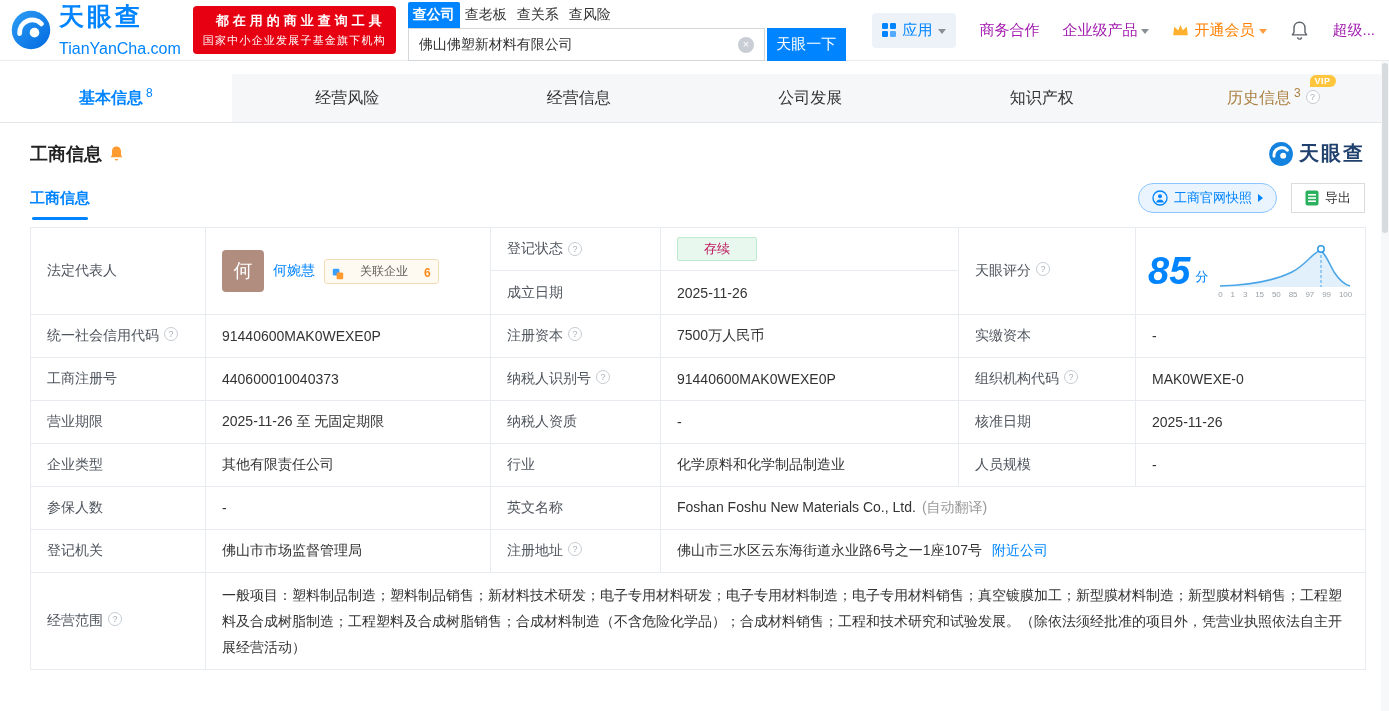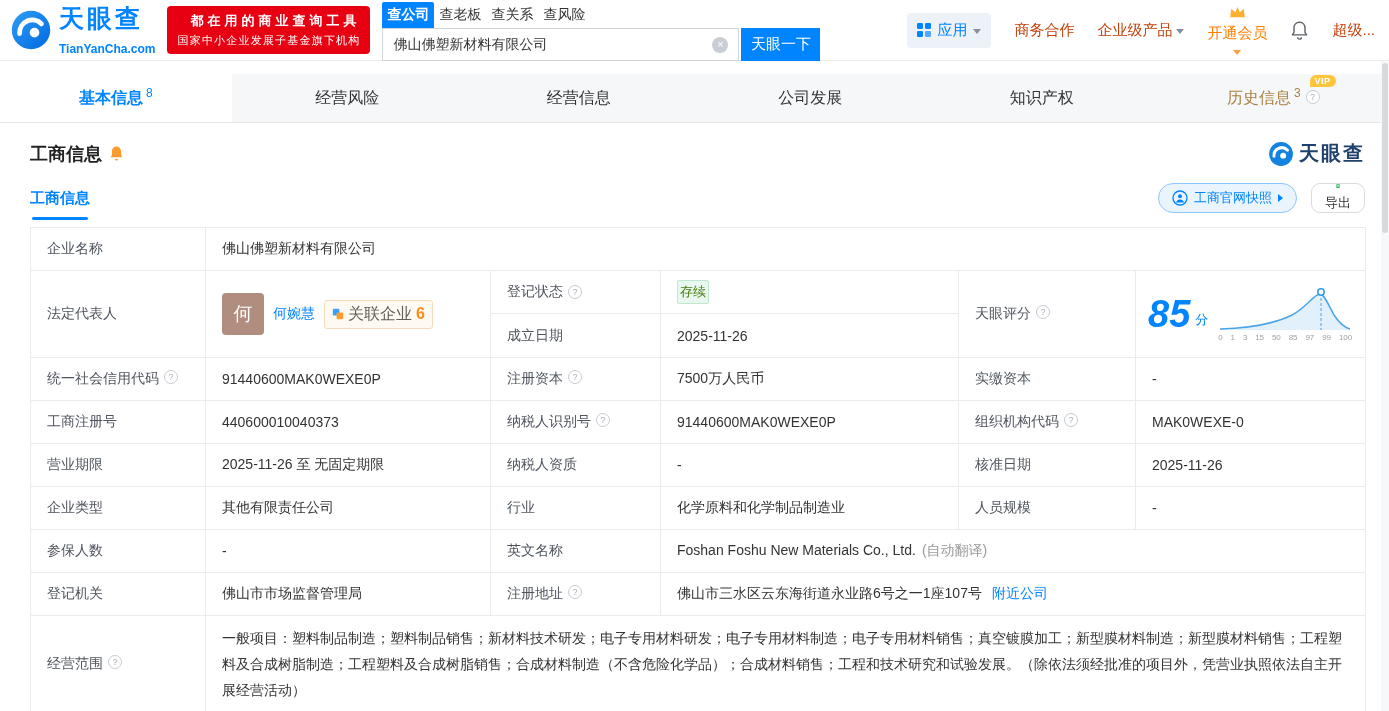--- a/index.html
+++ b/index.html
@@ -5,38 +5,38 @@
 * { margin:0; padding:0; box-sizing:border-box; }
 html,body { width:1389px; height:711px; }
 body { font-family:"Liberation Sans","DejaVu Sans",sans-serif; background:#fff; color:#333; overflow:hidden; position:relative; }
 a { text-decoration:none; cursor:pointer; }
 
 
 .topbar { height:61px; border-bottom:1px solid #ececec; display:flex; align-items:center; padding:0 14px 0 10px; }
 .logo { display:flex; align-items:center; gap:7px; flex:none; cursor:pointer; }
 .logo-txt { display:flex; flex-direction:column; line-height:1; }
 .logo-cn { font-size:25px; font-weight:bold; color:#0084ff; letter-spacing:3px; }
-.logo-en { font-size:12px; color:#0084ff; margin-top:12px;font-weight:bold; }
+.logo-en { font-size:16px; color:#0084ff; margin-top:12px; }
 .promo { flex:none; margin-left:12px; background:#e60012; color:#fff; border-radius:4px; padding:6px 10px; text-align:right; cursor:pointer; }
 .promo-l1 { font-size:13px; font-weight:bold; letter-spacing:4px; }
 .promo-l2 { font-size:11px; margin-top:3px; letter-spacing:1.2px; }
 .search-block { flex:none; margin-left:12px; align-self:flex-start; margin-top:2px; }
 .search-tabs { display:flex; }
 .search-tab { font-size:14px; color:#333; padding:4px 5px; cursor:pointer; }
 .search-tab.active { background:#0084ff; color:#fff; border-radius:2px 2px 0 0; font-weight:bold; }
 .search-row { display:flex; }
 .search-input { width:357px; height:33px; border:1px solid #d4d7da; background:#fff; display:flex; align-items:center; padding:0 10px; }
 .search-input input { flex:1; border:none; outline:none; font-size:14px; color:#333; font-family:inherit; background:transparent; }
 .clear-btn { width:16px; height:16px; flex:none; border-radius:50%; background:#c9ced4; color:#fff; font-size:11px; display:flex; align-items:center; justify-content:center; cursor:pointer; }
 .clear-btn::after { content:"×"; line-height:1; }
 .search-btn { width:79px; height:33px; border:none; background:#0084ff; color:#fff; font-size:15px; margin-left:2px; cursor:pointer; font-family:inherit; }
 .top-menu { margin-left:auto; display:flex; align-items:center; gap:23px; font-size:15px; color:#262626; white-space:nowrap; }
 .app-chip { display:flex; align-items:center; gap:6px; background:#edf2f9; border-radius:4px; padding:8px 10px; color:#0084ff; cursor:pointer; }
-.menu-link { color:#c2410c; display:flex; align-items:center; gap:4px; }
-.vip-link { color:#ff8000; display:flex; align-items:center; gap:5px;flex-direction:column; }
+.menu-link { color:#a21caf; display:flex; align-items:center; gap:4px; }
+.vip-link { color:#ff8000; display:flex; align-items:center; gap:5px; }
 .caret { width:0; height:0; border-left:4px solid transparent; border-right:4px solid transparent; border-top:5px solid #8a8f96; margin-top:2px; }
 .vip-link .caret { border-top-color:#ff9d40; }
 .bell-btn { cursor:pointer; display:flex; }
 
 
 .main-nav { margin-top:13px; height:49px; background:#f6f7f9; border-bottom:1px solid #e3e5e8; display:flex; }
 .nav-tab { flex:1; display:flex; align-items:center; justify-content:center; font-size:16px; color:#333; cursor:pointer; }
 .nav-tab.active { background:#fff; color:#0084ff; font-weight:bold; }
 .tab-inner { position:relative; display:flex; align-items:flex-start; }
 .tab-count { font-size:12px; margin-left:3px; margin-top:-2px; font-weight:normal; }
@@ -53,39 +53,39 @@
 .brand { margin-left:auto; display:flex; align-items:center; gap:5px; }
 .brand-cn { font-size:20px; font-weight:bold; color:#20416e; letter-spacing:2px; }
 
 
 .subtab-row { display:flex; align-items:center; height:44px; padding:0 24px 0 30px; }
 .subtab { height:100%; display:flex; align-items:center; font-size:15px; color:#999; margin-right:34px; position:relative; cursor:pointer; }
 .subtab.active { color:#0084ff; font-weight:bold; }
 .subtab.active::after { content:""; position:absolute; left:2px; right:2px; bottom:0; height:3px; background:#0084ff; border-radius:2px; }
 .snapshot-btn { margin-left:auto; height:30px; display:flex; align-items:center; gap:6px; padding:0 13px; background:#e9f4ff; border:1px solid #8cc6ff; border-radius:15px; color:#0084ff; font-size:13px; cursor:pointer; }
 .arrow-r { width:0; height:0; border-top:4px solid transparent; border-bottom:4px solid transparent; border-left:5px solid #0084ff; }
-.export-btn { margin-left:14px; height:30px; display:flex; align-items:center; gap:6px; padding:0 13px; background:#fff; border:1px solid #d9dcdf; border-radius:9px; color:#333; font-size:13px; cursor:pointer;flex-direction:column; }
+.export-btn { margin-left:14px; height:30px; display:flex; align-items:center; gap:6px; padding:0 13px; background:#fff; border:1px solid #d9dcdf; border-radius:0; color:#333; font-size:13px; cursor:pointer; }
 
 
 .info-table { border-collapse:collapse; table-layout:fixed; margin:7px 0 0 30px; width:1335px; font-size:14px; }
 .info-table td { border:1px solid #e8ecf0; height:43px; padding:0 16px; vertical-align:middle; color:#333; }
 .info-table td.lbl { color:#4f555e; }
 .lbl-flex { display:flex; }
 tr.row-rep td { height:86px; }
 .rep-wrap { display:flex; align-items:center; gap:9px; }
 .avatar { width:42px; height:42px; border-radius:4px; background:#b18d7f; color:#fff; font-size:19px; display:flex; align-items:center; justify-content:center; flex:none; cursor:pointer; }
 .rep-name { color:#0084ff; font-size:14px; }
-.rel-badge { display:inline-flex; align-items:center; gap:4px; border:1px solid #f3ddb9; background:#fffaf1; border-radius:3px; padding:3px 7px; font-size:16px; color:#62605c; cursor:pointer; }
+.rel-badge { display:inline-flex; align-items:flex-end; gap:16px; border:1px solid #f3ddb9; background:#fffaf1; border-radius:3px; padding:3px 7px; font-size:12px; color:#62605c; cursor:pointer; }
 .rel-count { color:#ff8c1a; font-weight:bold; }
 td.pair-td { padding:0; }
 .pair-grid { display:grid; grid-template-columns:170px 1fr; grid-template-rows:1fr 1fr; height:86px; }
 .p-cell { display:flex; align-items:center; padding:0 16px; }
 .p-lbl { color:#4f555e; border-right:1px solid #e8ecf0; }
 .b-b { border-bottom:1px solid #e8ecf0; }
-.status-badge { display:inline-block; padding:3px 2px; font-size:13px; color:#4d7c0f; background:#e9f8ef; border:1px solid #bfe8d0; border-radius:2px; line-height:1.2; }
+.status-badge { display:inline-block; padding:3px 26px; font-size:13px; color:#be185d; background:#e9f8ef; border:1px solid #bfe8d0; border-radius:2px; line-height:1.2; }
 td.score-td { padding:0 8px 0 12px; }
 .score-wrap { display:flex; align-items:center; gap:10px; }
 .score-num { display:flex; align-items:flex-end; color:#0084ff; flex:none; }
 .score-big { font-size:38px; font-weight:bold; font-style:italic; line-height:1; padding-right:3px; }
 .score-unit { font-size:13px; margin:0 0 4px 2px; }
 .score-chart { display:flex; flex-direction:column; }
 .axis { display:flex; justify-content:space-between; width:134px; font-size:8px; color:#9aa1a8; margin-top:1px; }
 .eng-note { color:#999; margin-left:6px; }
 .addr-link { color:#0084ff; margin-left:10px; white-space:nowrap; }
 td.scope-td { line-height:26px; padding:9px 16px; height:94px; }
@@ -257,24 +257,20 @@
 <table class="info-table">
   <colgroup>
     <col style="width:175px">
       <col style="width:285px">
       <col style="width:170px">
       <col style="width:298px">
       <col style="width:177px">
       <col style="width:230px">
   </colgroup>
   <tbody>
-    <tr>
-      <td class="lbl">企业名称</td>
-      <td colspan="5">佛山佛塑新材料有限公司</td>
-    </tr>
 
     <tr class="row-rep">
       <td class="lbl">法定代表人</td>
       <td>
         <div class="rep-wrap">
           <div class="avatar">何</div>
           <a class="rep-name">何婉慧</a>
           <span class="rel-badge">
             <svg width="12" height="12" viewBox="0 0 12 12">
               <rect x="0.8" y="0.8" width="6.6" height="6.6" rx="1.2" fill="#3aa0ff"></rect>

